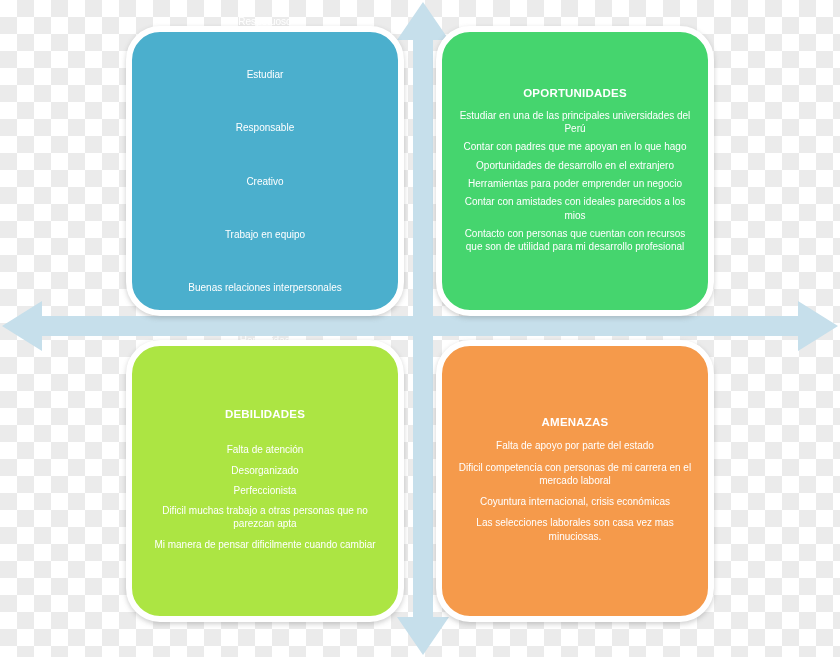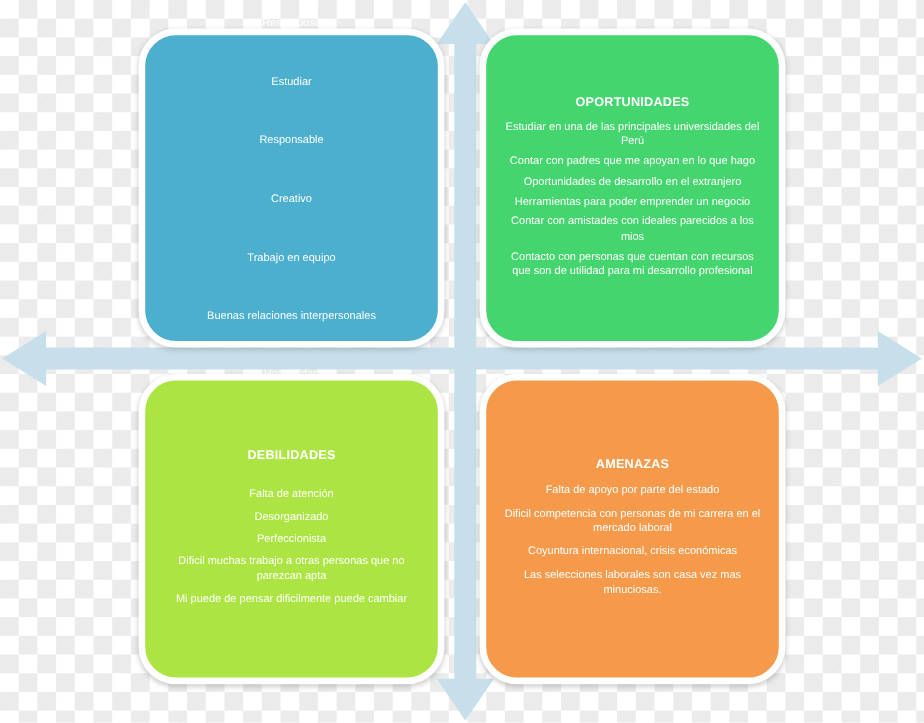--- a/index.html
+++ b/index.html
@@ -144,21 +144,21 @@
     </div>
   </div>
 
   <div class="quad" id="box-weaknesses">
     <div class="quad-title">DEBILIDADES</div>
     <div class="quad-list">
       <div class="quad-item">Falta de atención</div>
       <div class="quad-item">Desorganizado</div>
       <div class="quad-item">Perfeccionista</div>
       <div class="quad-item">Dificil muchas trabajo a otras personas que no parezcan apta</div>
-      <div class="quad-item">Mi puede de pensar dificilmente puede cambiar</div>
+      <div class="quad-item">Mi manera de pensar dificilmente cuando cambiar</div>
     </div>
   </div>
 
   <div class="quad" id="box-threats">
     <div class="quad-title">AMENAZAS</div>
     <div class="quad-list">
       <div class="quad-item">Falta de apoyo por parte del estado</div>
       <div class="quad-item">Dificil competencia con personas de mi carrera en el mercado laboral</div>
       <div class="quad-item">Coyuntura internacional, crisis económicas</div>
       <div class="quad-item">Las selecciones laborales son casa vez mas minuciosas.</div>

